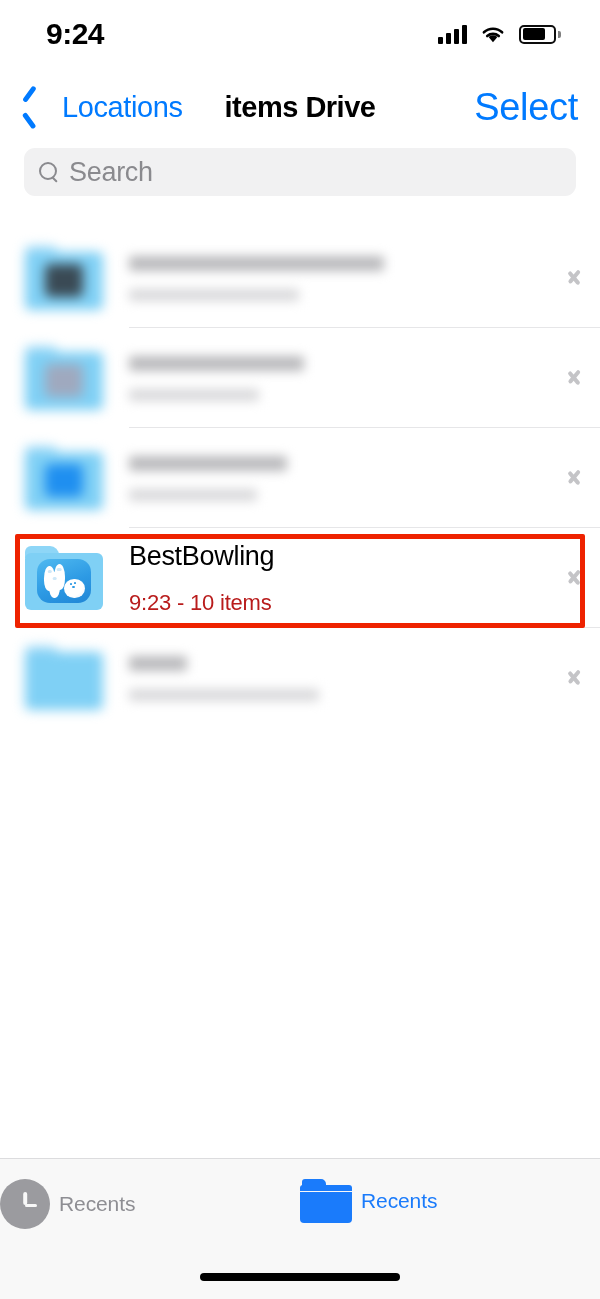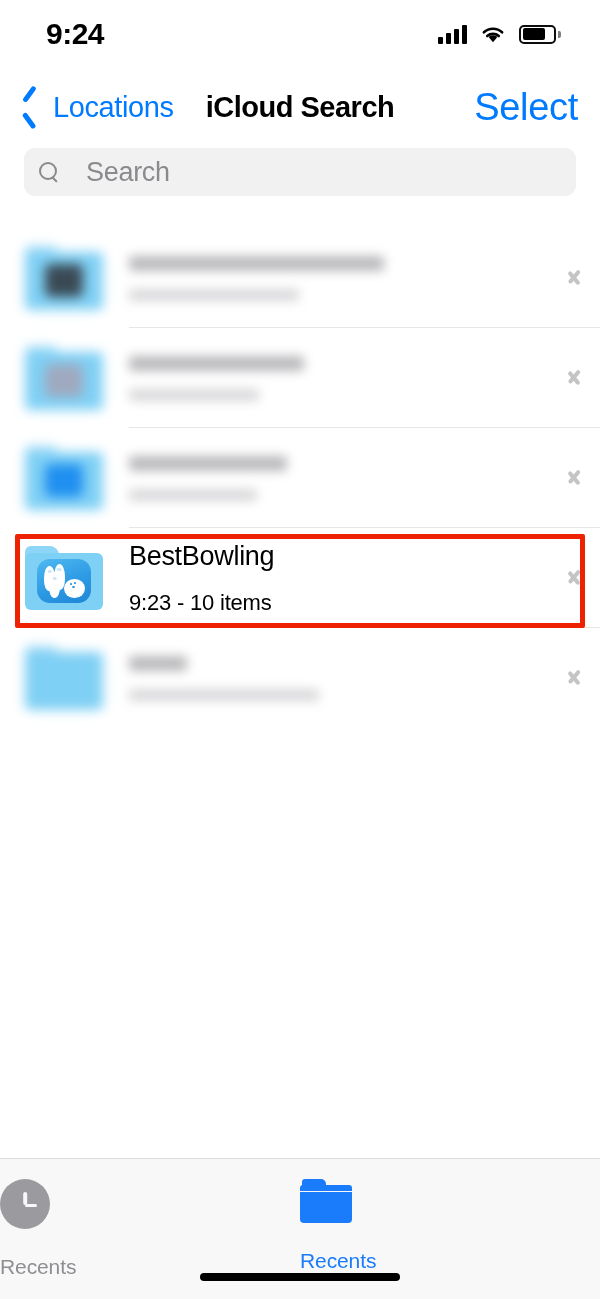--- a/index.html
+++ b/index.html
@@ -36,21 +36,21 @@
   .battery-cap {
     position:absolute; right:-5px; top:6px; width:3px; height:7px;
     background:#000; border-radius:0 2px 2px 0; opacity:.5;
   }
 
   
   .nav-bar {
     position:absolute; top:76px; left:0; width:600px; height:62px;
     display:flex; align-items:center; padding:0 22px;
   }
-  .nav-back { display:flex; align-items:center; gap:12px; cursor:pointer; }
+  .nav-back { display:flex; align-items:center; gap:21px; cursor:pointer; }
   .chev-back {
     width:19px; height:32px; flex:none;
     position:relative;
   }
   .chev-back::before, .chev-back::after {
     content:""; position:absolute; left:2px; width:18px; height:4.6px;
     background:#007AFF; border-radius:3px;
   }
   .chev-back::before { top:8px; transform:rotate(-54deg); transform-origin:left center; }
   .chev-back::after  { top:20px; transform:rotate(54deg); transform-origin:left center; }
@@ -62,21 +62,21 @@
   }
   .nav-select {
     margin-left:auto; font-size:38px; color:#007AFF; letter-spacing:-0.3px; cursor:pointer;
     position:relative; z-index:2;
   }
 
   
   .search-wrap { position:absolute; top:148px; left:24px; width:552px; height:48px; }
   .search-field {
     width:100%; height:100%; background:#f1f1f2; border-radius:11px;
-    display:flex; align-items:center; padding:0 14px; gap:26px;
+    display:flex; align-items:center; padding:0 14px; gap:9px;
   }
   .search-icon { width:22px; height:22px; position:relative; flex:none; }
   .search-icon::before {
     content:""; position:absolute; top:1px; left:1px; width:14px; height:14px;
     border:2.2px solid #8a8a8e; border-radius:50%;
   }
   .search-icon::after {
     content:""; position:absolute; top:15px; left:14px; width:7px; height:2.2px;
     background:#8a8a8e; border-radius:2px; transform:rotate(45deg); transform-origin:left center;
   }
@@ -84,21 +84,21 @@
 
   
   .list { position:absolute; top:228px; left:0; width:600px; }
   .row {
     position:relative; height:100px;
     display:flex; align-items:center; padding:0 0 0 25px;
   }
   .row-icon { width:78px; height:64px; flex:none; position:relative; }
   .row-body { flex:1; margin-left:26px; display:flex; flex-direction:column; gap:18px; min-width:0; }
   .row-title { font-size:27px; color:#000; letter-spacing:-0.3px; }
-  .row-sub { font-size:22px; color:#000000; letter-spacing:-0.2px; }
+  .row-sub { font-size:22px; color:#b91c1c; letter-spacing:-0.2px; }
   .row-chev {
     width:50px; flex:none; display:flex; align-items:center; justify-content:center;
     height:100%;
   }
   .chev-r { width:16px; height:28px; position:relative; }
   .chev-r::before, .chev-r::after {
     content:""; position:absolute; left:2px; width:16px; height:3.6px;
     background:#c4c4c7; border-radius:3px;
   }
   .chev-r::before { top:6px; transform:rotate(50deg); transform-origin:left center; }
@@ -168,21 +168,21 @@
     font-size:27px; color:#000; letter-spacing:-0.3px;
   }
 
   
   .tab-bar {
     position:absolute; left:0; bottom:0; width:600px; height:141px;
     background:#f8f8f8; border-top:1px solid #dcdcde;
     display:flex; align-items:flex-start; padding-top:20px;
   }
   .tab-item {
-    flex:1; display:flex; flex-direction:column; gap:26px; cursor:pointer;
+    flex:1; display:flex; flex-direction:row; align-items:center; gap:9px; cursor:pointer;
   }
   .tab-label { font-size:21px; letter-spacing:-0.1px; }
   .tab-item.inactive .tab-label { color:#8e8e93; }
   .tab-item.active .tab-label { color:#1a7bfb; }
 
   .clock-icon { width:50px; height:50px; border-radius:50%; background:#9b9b9f; position:relative; }
   .clock-icon::before {
     content:""; position:absolute; left:50%; top:26%; width:3.6px; height:26%;
     background:#f8f8f8; border-radius:2px; transform:translateX(-50%);
   }
@@ -238,21 +238,21 @@
         <div class="battery-cap"></div>
       </div>
     </div>
   </div>
 
   <div class="nav-bar">
     <div class="nav-back">
       <span class="chev-back"></span>
       <span class="nav-back-label">Locations</span>
     </div>
-    <div class="nav-title">iCloud Search</div>
+    <div class="nav-title">items Drive</div>
     <div class="nav-select">Select</div>
   </div>
 
   <div class="search-wrap">
     <div class="search-field">
       <span class="search-icon"></span>
       <span class="search-placeholder">Search</span>
     </div>
   </div>
 

